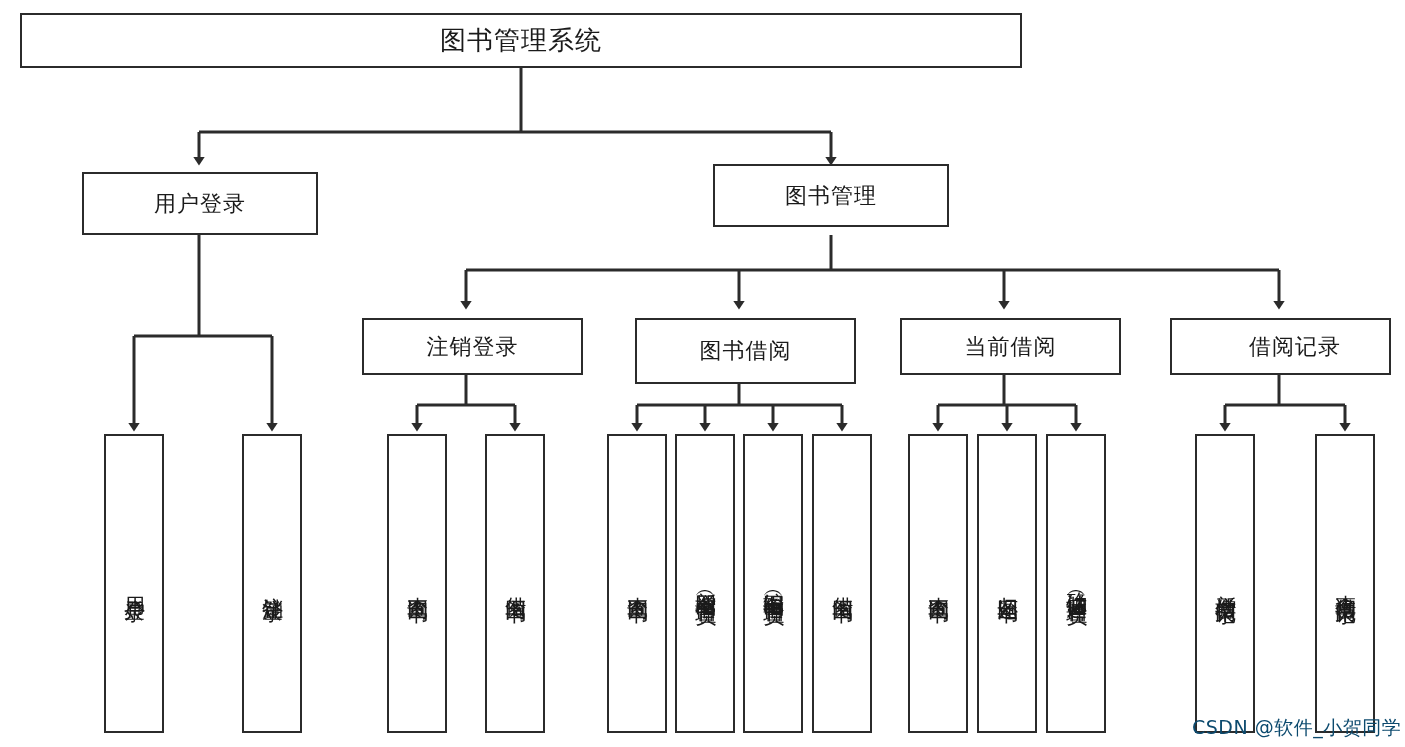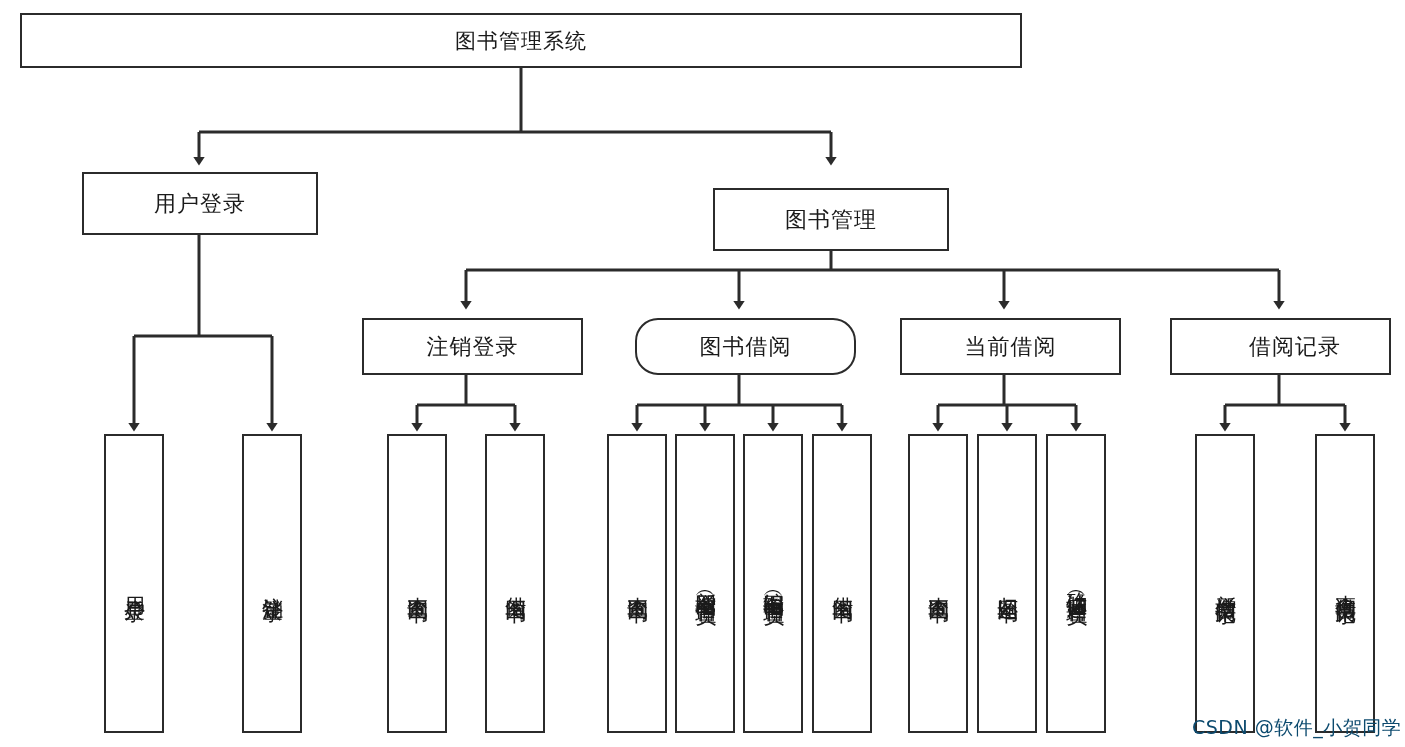--- a/index.html
+++ b/index.html
@@ -29,21 +29,21 @@
     box-sizing: border-box;
     border: 2px solid #2b2b2b;
     background: #ffffff;
     color: #1a1a1a;
     display: flex;
     align-items: center;
     justify-content: center;
     text-align: center;
   }
   .node.root {
-    font-size: 21px;
+    font-size: 26px;
     letter-spacing: 1px;
   }
   .node.level2 {
     font-size: 22px;
     letter-spacing: 1px;
   }
   .node.leaf {
     font-size: 21px;
     writing-mode: vertical-rl;
     text-orientation: upright;
@@ -117,24 +117,24 @@
       <path d="M1279,375 L1279,405"></path>
       <path d="M1225,405 L1345,405"></path>
       <path d="M1225,405 L1225,424" marker-end="url(#arrow)"></path>
       <path d="M1345,405 L1345,424" marker-end="url(#arrow)"></path>
     </g>
   </svg>
 
   <div class="node root" style="left:20px; top:13px; width:1002px; height:55px;">图书管理系统</div>
 
   <div class="node level2" style="left:82px; top:172px; width:236px; height:63px;">用户登录</div>
-  <div class="node level2" style="left:713px; top:188px; width:236px; height:63px;">图书管理</div>
+  <div class="node level2" style="left:713px; top:164px; width:236px; height:63px;">图书管理</div>
 
   <div class="node level2" style="left:362px; top:318px; width:221px; height:57px;">注销登录</div>
-  <div class="node level2" style="left:635px; top:318px; width:221px; height:57px;border-radius:23px;">图书借阅</div>
+  <div class="node level2" style="left:635px; top:318px; width:221px; height:66px;">图书借阅</div>
   <div class="node level2" style="left:900px; top:318px; width:221px; height:57px;text-align:right;">当前借阅</div>
   <div class="node level2" style="left:1170px; top:318px; width:221px; height:57px;padding-left:29px;">借阅记录</div>
 
   <div class="node leaf" style="left:104px; top:434px; width:60px; height:299px;">
     <span class="leaf-text">用户登录</span>
   </div>
   <div class="node leaf" style="left:242px; top:434px; width:60px; height:299px;">
     <span class="leaf-text">注销登录</span>
   </div>
 

